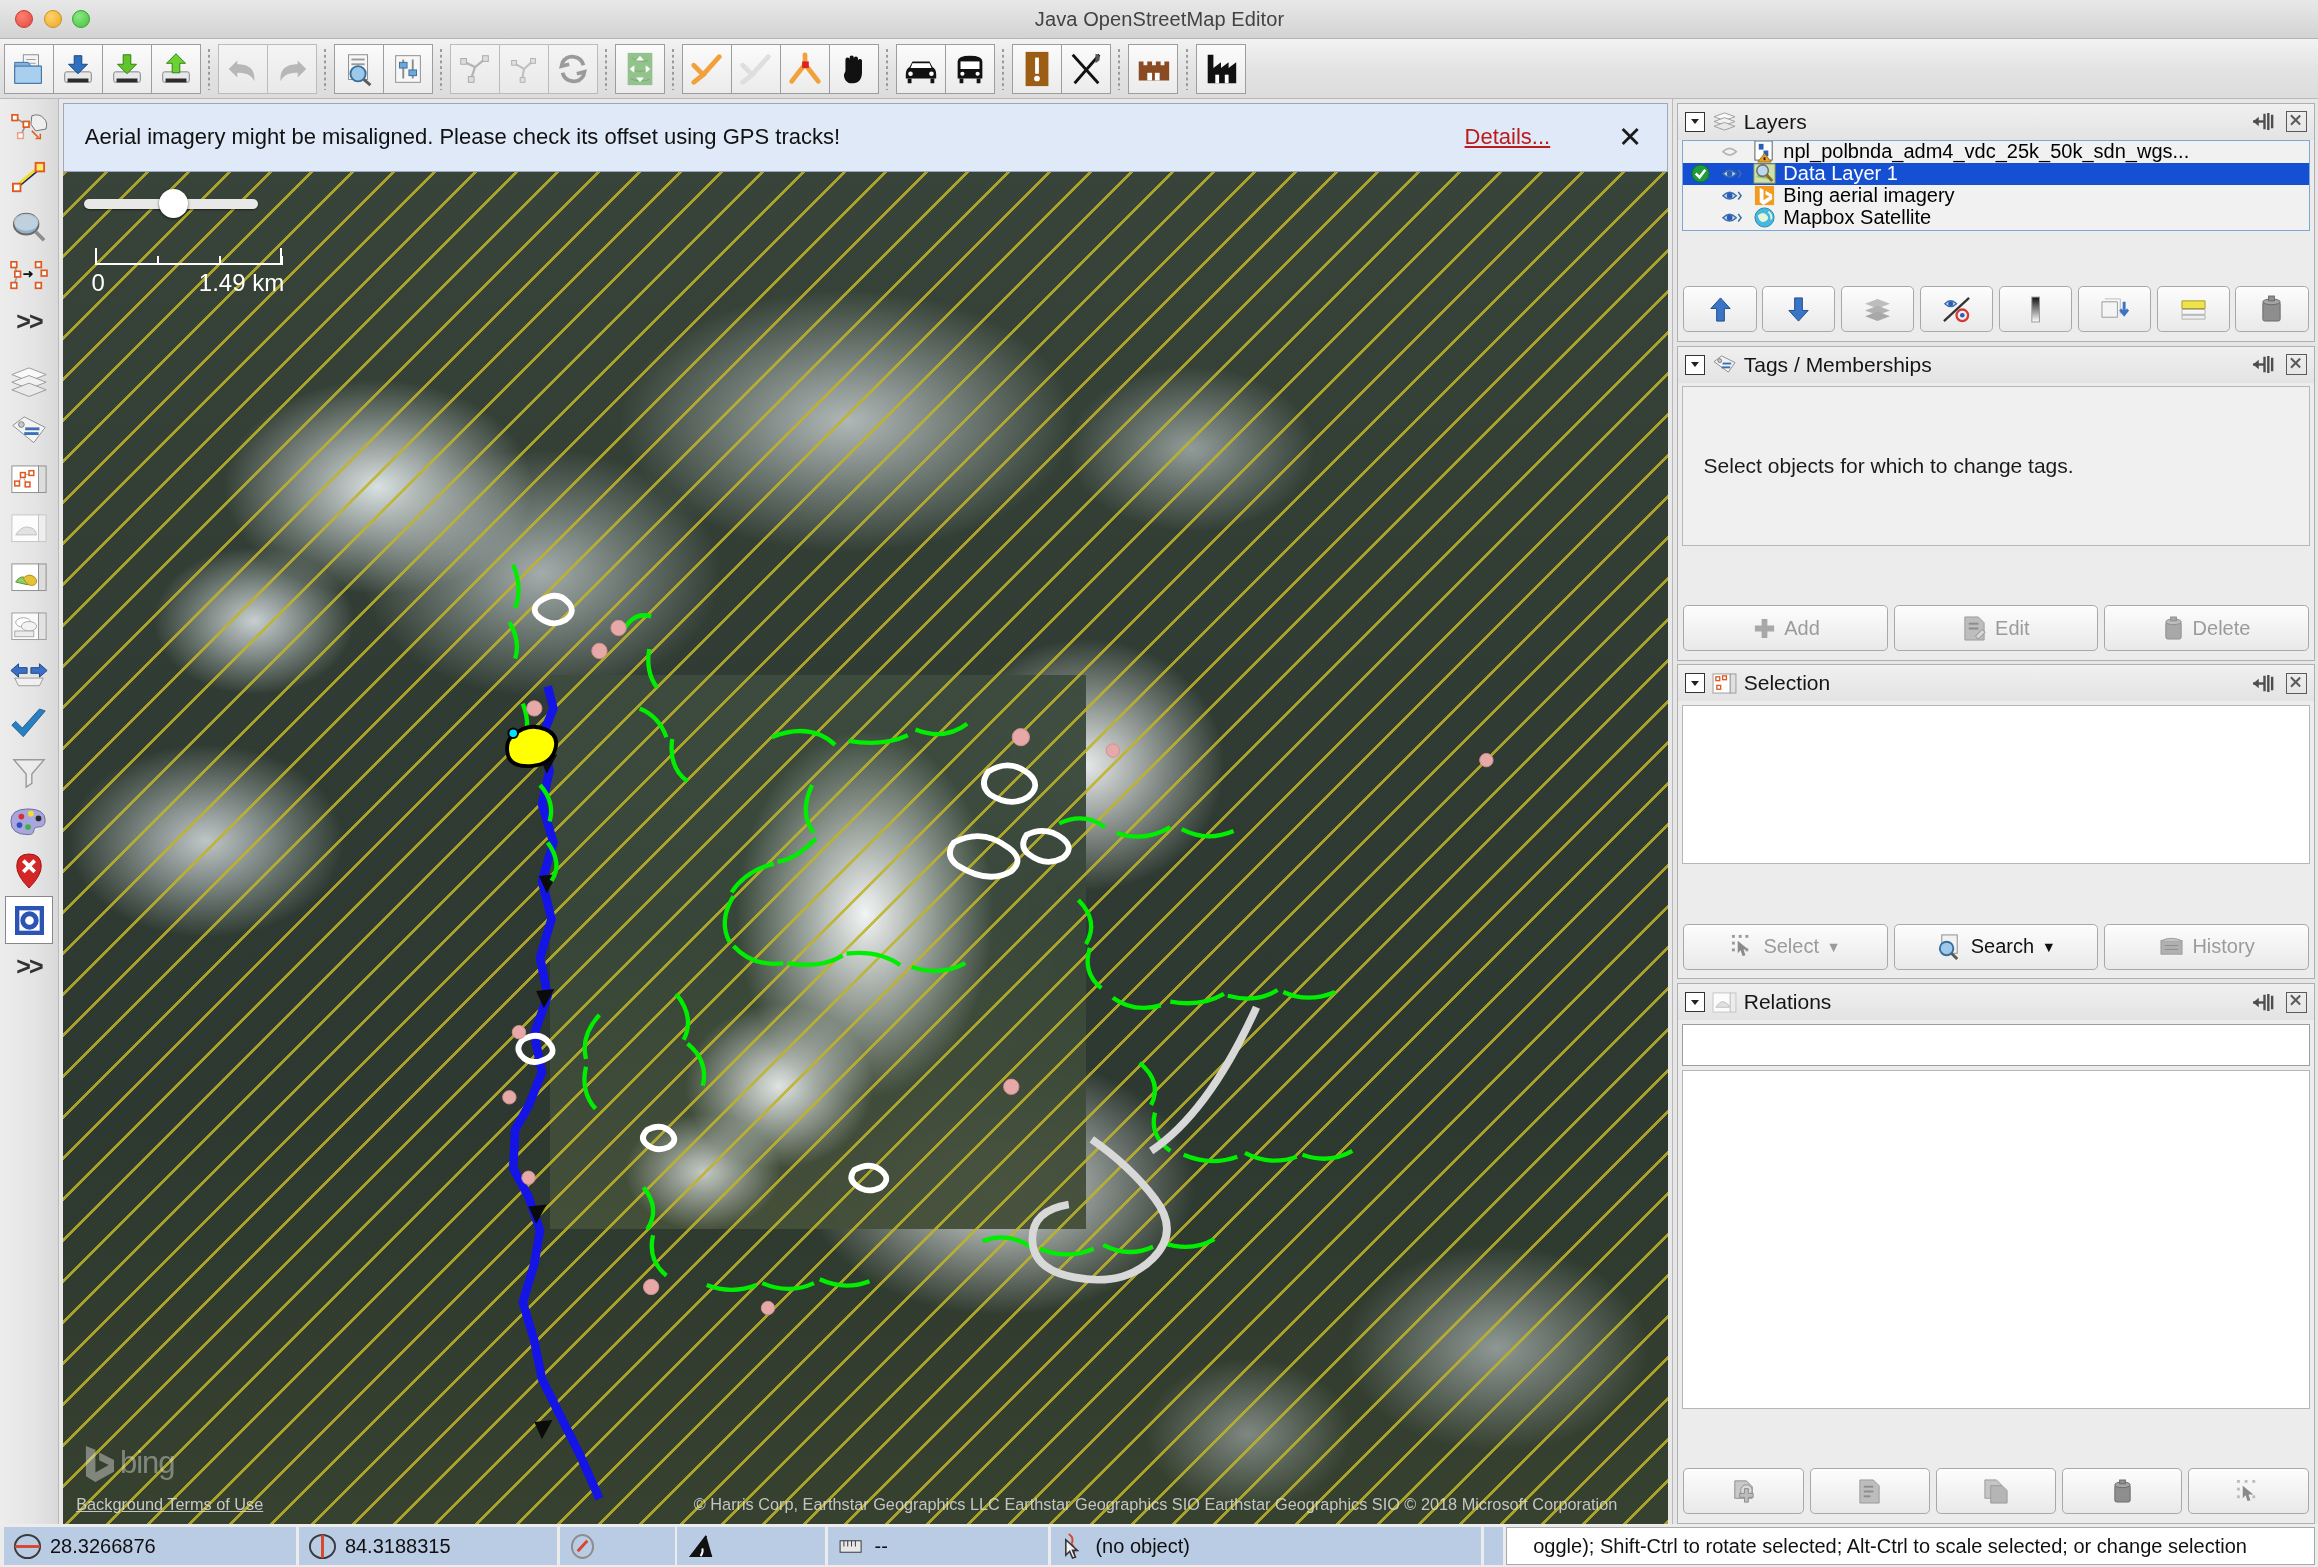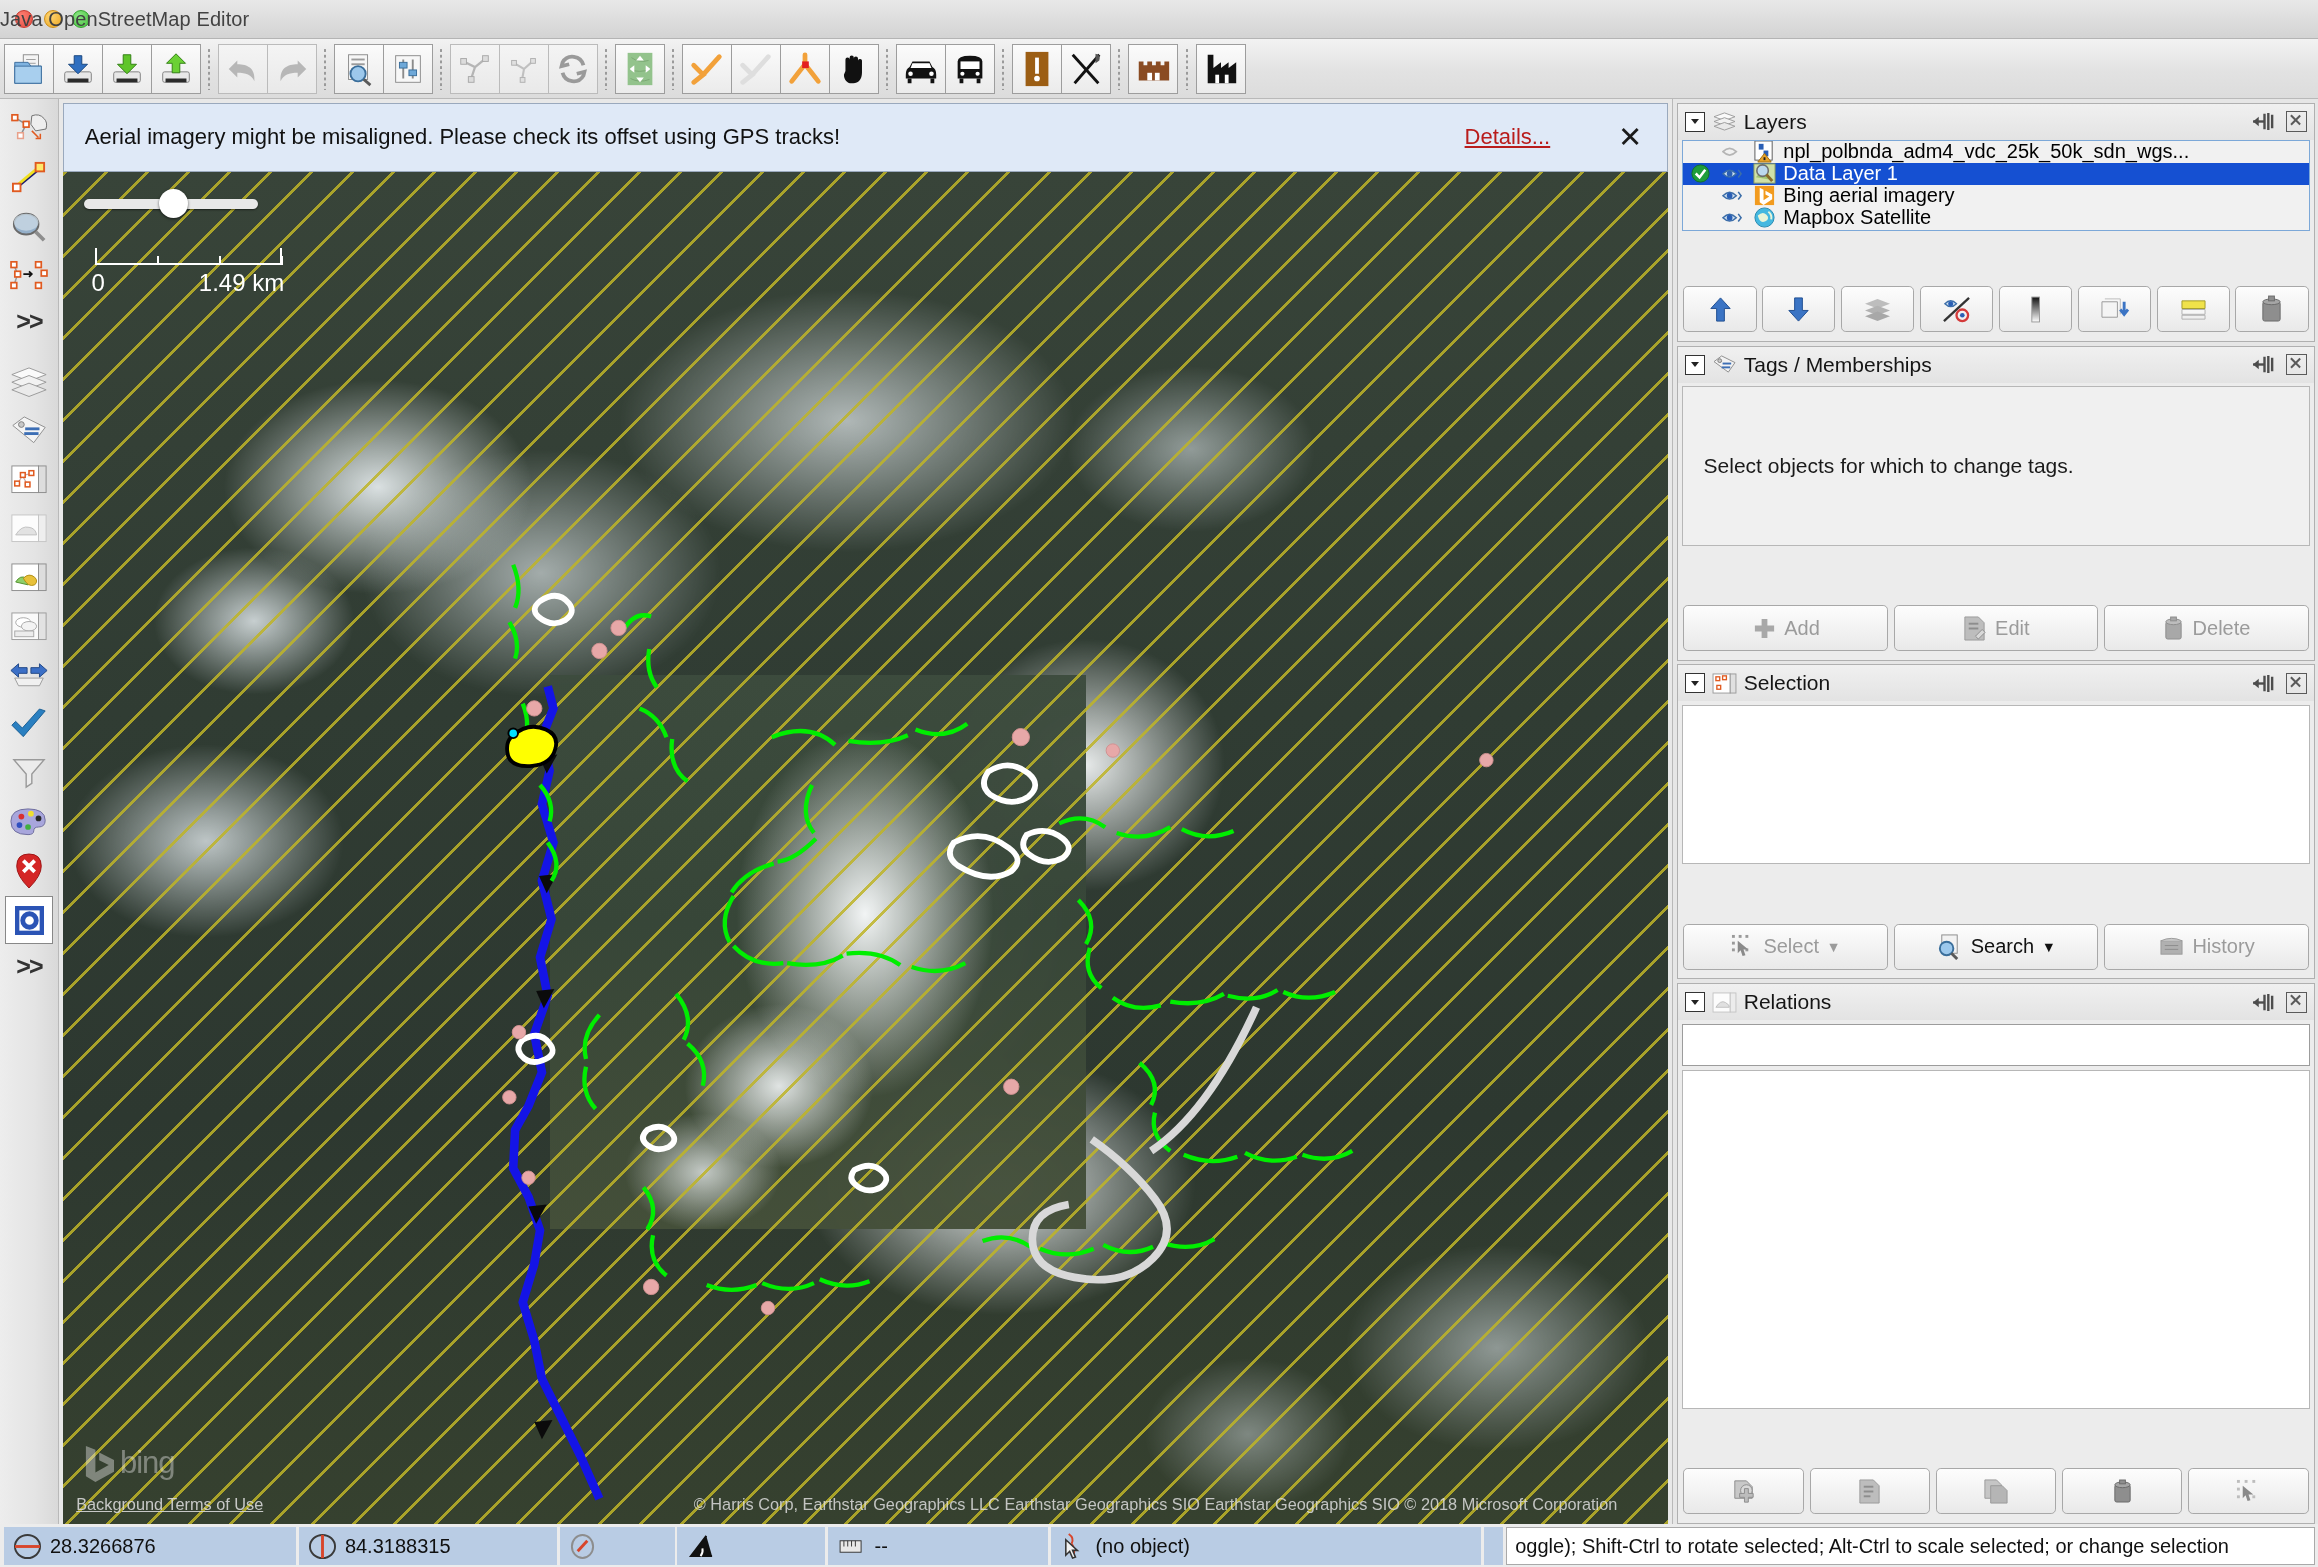--- a/index.html
+++ b/index.html
@@ -21,21 +21,21 @@
     background: linear-gradient(to bottom, #e8e8e8 0%, #d3d3d3 100%);
     border-bottom: 1px solid #b4b4b4;
     display: flex; align-items: center; position: relative;
   }
   .traffic { display: flex; gap: 10.5px; padding-left: 15.3px; align-items: center; }
   .tl-btn { width: 18px; height: 18px; border-radius: 50%; display:block; }
   .tl-close { background: radial-gradient(circle at 35% 32%, #ff7f72, #e24b3f); border: 1px solid #c9392f; }
   .tl-min   { background: radial-gradient(circle at 35% 32%, #ffd470, #e9a622); border: 1px solid #cf8f16; }
   .tl-max   { background: radial-gradient(circle at 35% 32%, #8ce884, #45c13c); border: 1px solid #33a52d; }
   .title-text {
-    position: absolute; left: 0; right: 0; text-align: left;
+    position: absolute; left: 0; right: 0; text-align: center;
     font-size: 20px; color: #424242; letter-spacing: 0.1px;
   }
 
   
   .toolbar {
     height: 60px; flex: 0 0 60px;
     background: linear-gradient(to bottom,#f2f2f2 0%, #e2e2e2 55%, #dcdcdc 100%);
     border-bottom: 1px solid #b9b9b9;
     display: flex; align-items: center; padding: 0 3.8px;
   }
@@ -179,21 +179,21 @@
     background:#ececec; display:flex; align-items:stretch; padding: 2.9px 3.8px; gap: 2.9px;
   }
   .scell { background:#b9cce4; display:flex; align-items:center; gap:7.6px; padding: 0 9.6px; font-size: 20px; color:#101010; }
   .scell.w-lat { width: 292px; }
   .scell.w-lon { width: 258px; }
   .scell.w-head { width: 115px; }
   .scell.w-ang { width: 148px; }
   .scell.w-dist { width: 220px; }
   .scell.w-obj { flex: 0 0 430px; }
   .scell.w-pad { flex: 0 0 15.3px; }
-  .shelp { flex:1 1 auto; background:#fff; border:1px solid #a9a9a9; display:flex; align-items:center; padding: 0 8px; font-size: 20px; color:#111; overflow:hidden; white-space:nowrap;}
+  .shelp { flex:1 1 auto; background:#fff; border:1px solid #a9a9a9; display:flex; align-items:center; padding: 0 26px; font-size: 20px; color:#111; overflow:hidden; white-space:nowrap;}
 </style>
 </head>
 <body>
 
 <div class="app">
 
   <div class="titlebar">
     <div class="traffic">
       <span class="tl-btn tl-close"></span>
       <span class="tl-btn tl-min"></span>

